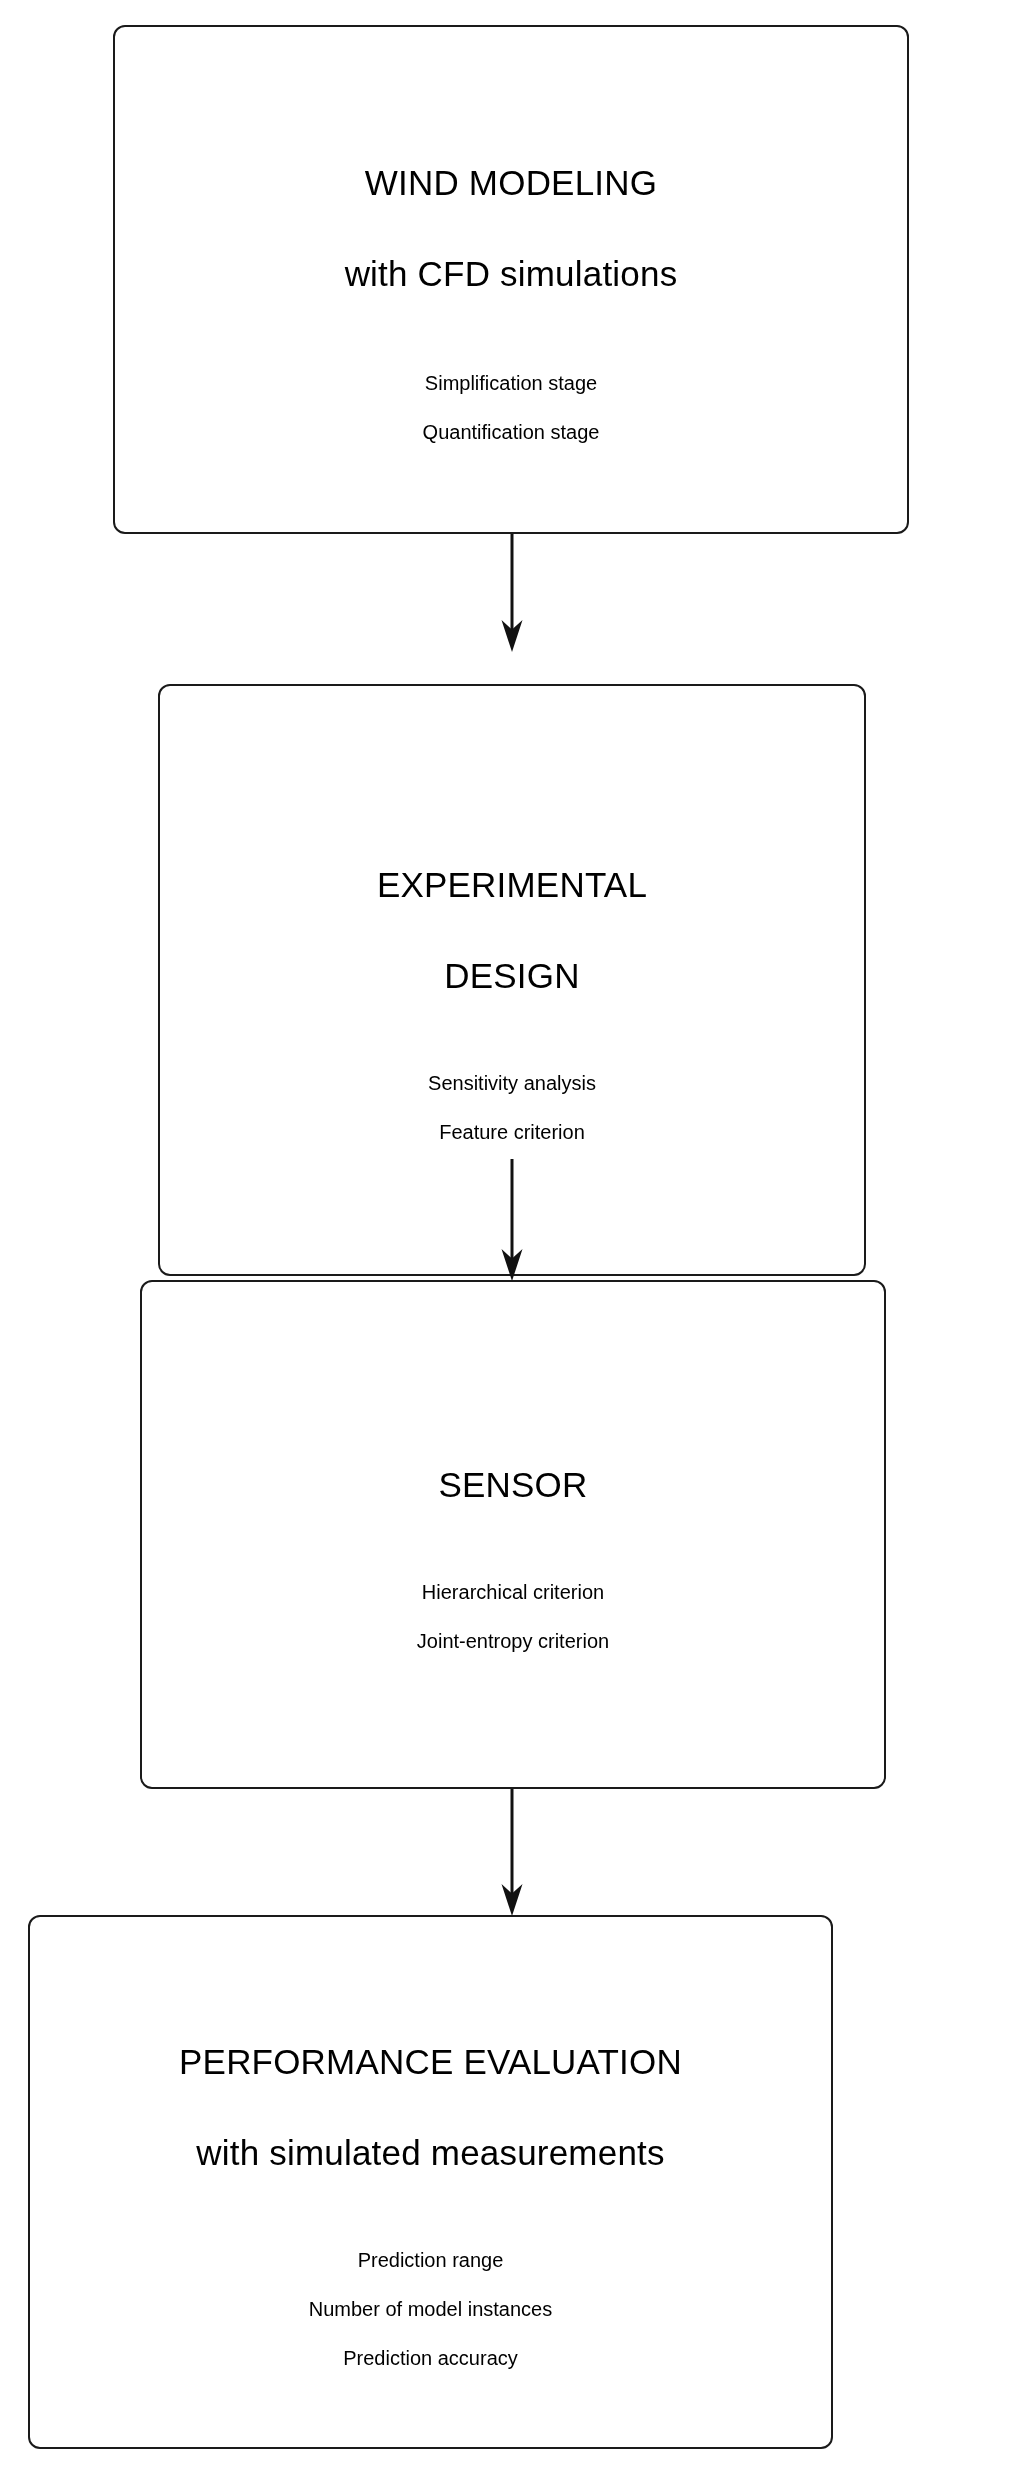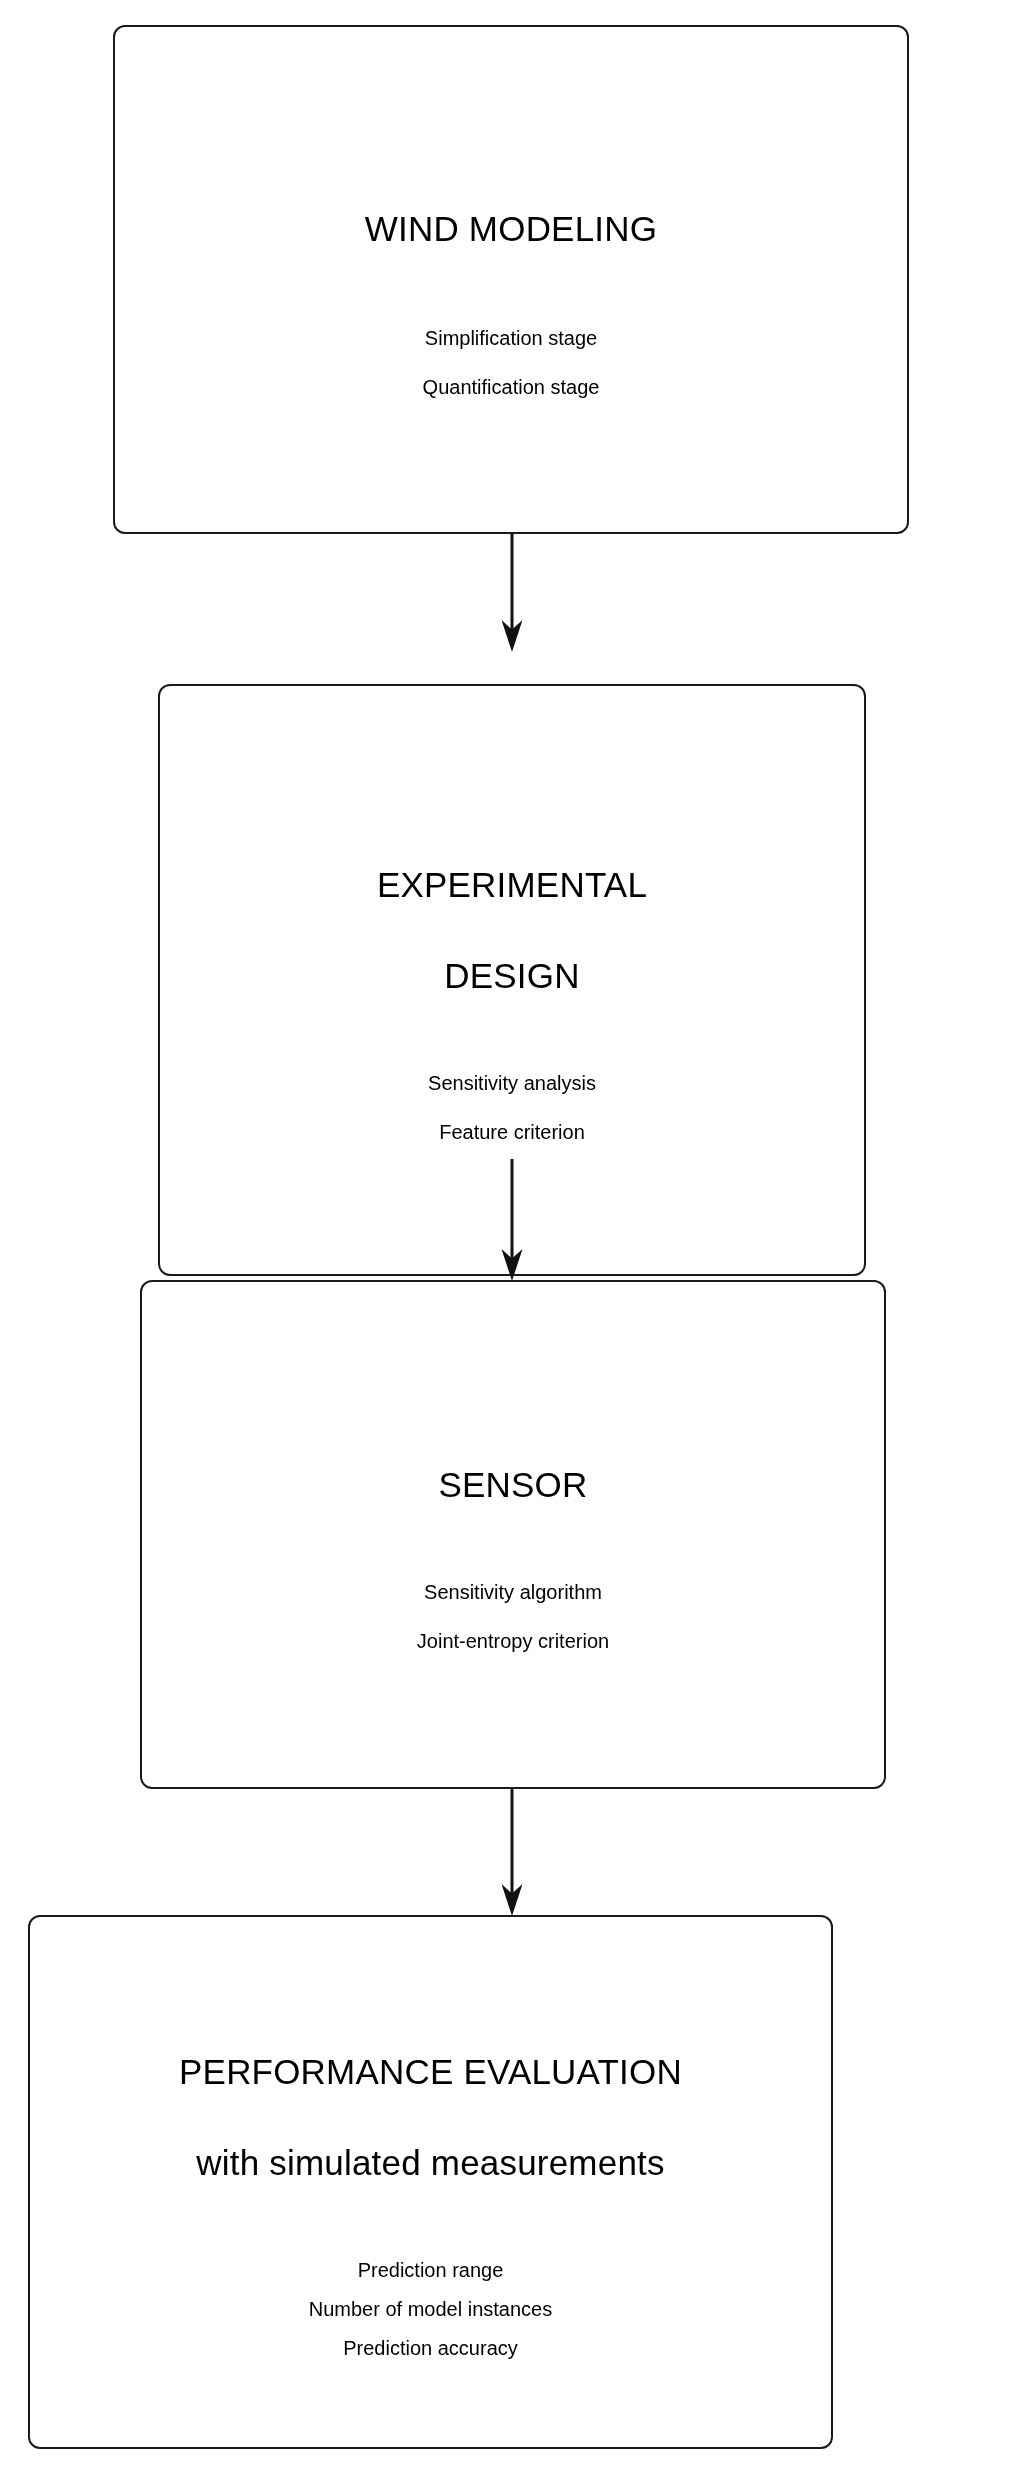--- a/index.html
+++ b/index.html
@@ -69,21 +69,21 @@
 
   
   #node-wind-modeling        { left: 113px; top: 25px;   width: 796px; height: 509px; }
   #node-experimental-design  { left: 158px; top: 684px;  width: 708px; height: 592px; }
   #node-sensor-placement     { left: 140px; top: 1280px; width: 746px; height: 509px; }
   #node-performance-eval     { left: 28px;  top: 1915px; width: 805px; height: 534px; }
 
   #node-wind-modeling       .node-items { margin-top: 30px; }
   #node-experimental-design .node-items { margin-top: 28px; }
   #node-sensor-placement    .node-items { margin-top: 28px; }
-  #node-performance-eval    .node-items { margin-top: 28px; gap: 16px; }
+  #node-performance-eval    .node-items { margin-top: 28px; gap: 26px; }
 
   
   .connector {
     position: absolute;
     left: 476px;
     width: 72px;
   }
   .connector svg { display: block; overflow: visible; }
 
   #connector-1 { top: 534px; height: 118px; }
@@ -91,20 +91,21 @@
   #connector-3 { top: 1789px; height: 127px; }
 </style>
 </head>
 <body>
 
 <div id="flowchart">
 
   <div class="node" id="node-wind-modeling">
     <div class="node-title">
       <span class="caps">WIND MODELING</span>
+      <span class="sub">with CFD simulations</span>
     </div>
     <div class="node-items">
       <div class="node-item">Simplification stage</div>
       <div class="node-item">Quantification stage</div>
     </div>
   </div>
 
   <div class="connector" id="connector-1">
     <svg width="72" height="118" viewBox="0 0 72 118" aria-hidden="true">
       <line x1="36" y1="0" x2="36" y2="104" stroke="#111111" stroke-width="3"></line>
@@ -128,21 +129,21 @@
       <line x1="36" y1="0" x2="36" y2="108" stroke="#111111" stroke-width="3"></line>
       <path d="M36 122 L25.5 90 L36 99.5 L46.5 90 Z" fill="#111111"></path>
     </svg>
   </div>
 
   <div class="node" id="node-sensor-placement">
     <div class="node-title">
       <span class="caps">SENSOR</span>
     </div>
     <div class="node-items">
-      <div class="node-item">Sensitivity algorithm</div>
+      <div class="node-item">Hierarchical criterion</div>
       <div class="node-item">Joint-entropy criterion</div>
     </div>
   </div>
 
   <div class="connector" id="connector-3">
     <svg width="72" height="127" viewBox="0 0 72 127" aria-hidden="true">
       <line x1="36" y1="0" x2="36" y2="113" stroke="#111111" stroke-width="3"></line>
       <path d="M36 127 L25.5 95 L36 104.5 L46.5 95 Z" fill="#111111"></path>
     </svg>
   </div>

